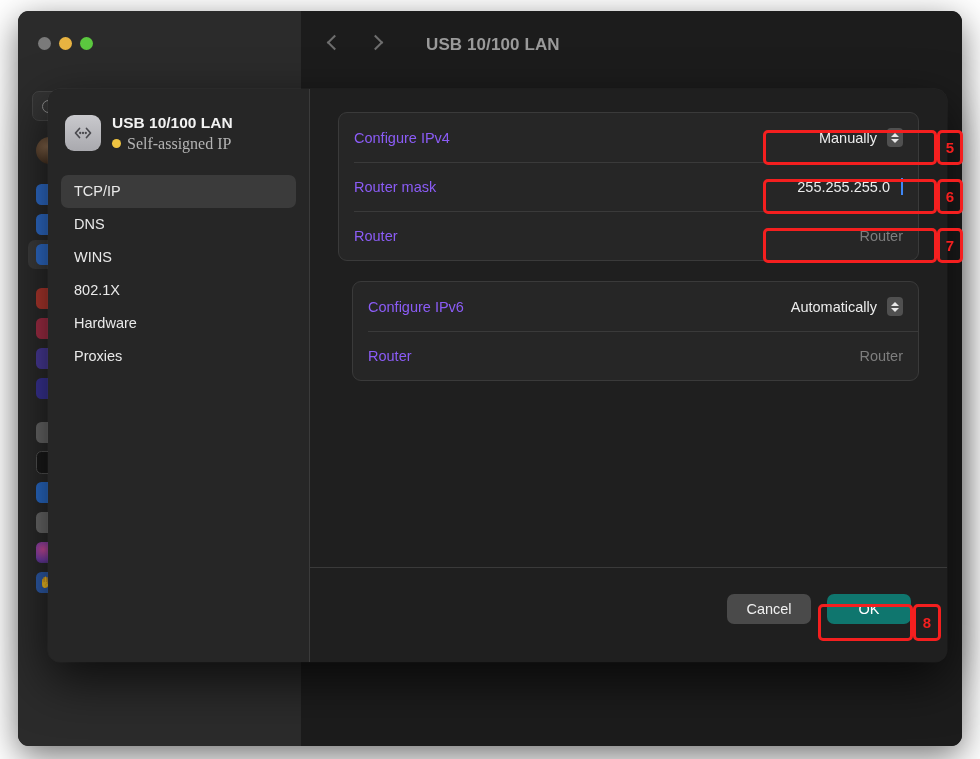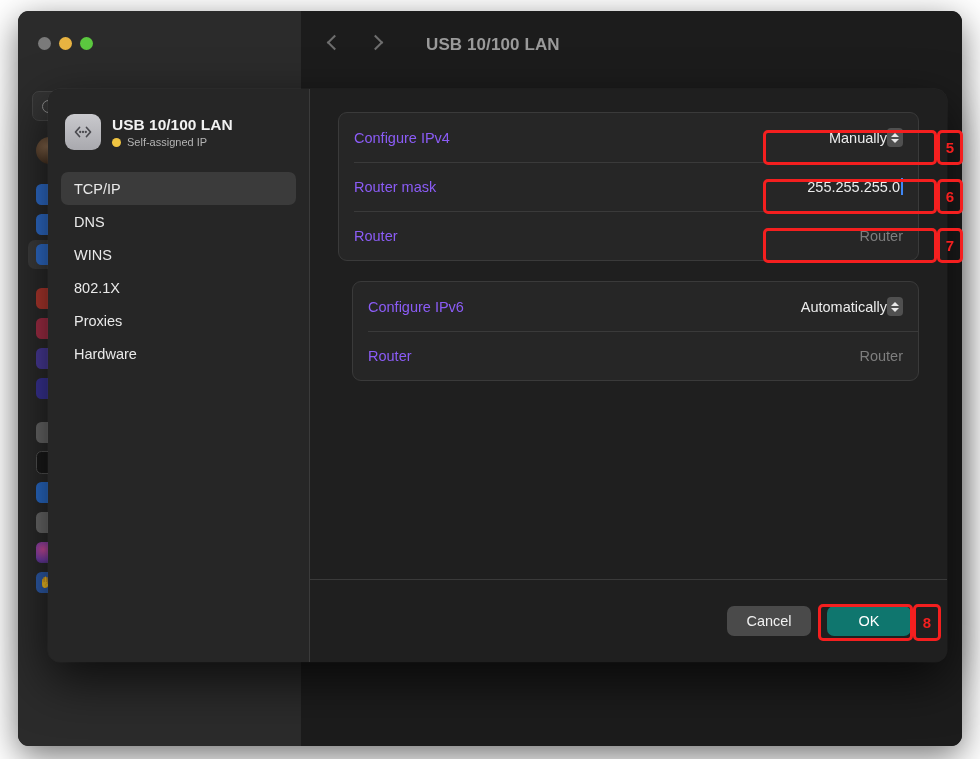--- a/index.html
+++ b/index.html
@@ -234,22 +234,23 @@
     gap: 6px;
     margin-top: 2px;
   }
   .dot-yellow {
     width: 9px; height: 9px;
     border-radius: 50%;
     background: #f0c441;
     flex: none;
   }
   .dev-status-label {
-    font-size: 11px;
+    font-size: 16px;
     color: #b4b4b4;
+    font-family: Liberation Serif, serif;
   }
 
   
   .sheet-nav {
     margin-top: 22px;
     padding: 0 13px;
   }
   .sheet-nav-item {
     height: 33px;
     display: flex;
@@ -290,21 +291,21 @@
   }
   .row-label {
     font-size: 14.5px;
     color: #8b5cf6;
   }
   .row-value {
     font-size: 14.5px;
     color: #ececec;
     display: flex;
     align-items: center;
-    gap: 0;
+    gap: 10px;
   }
   .row-value.placeholder { color: #7e7e7e; }
 
   
   .stepper {
     width: 16px; height: 19px;
     border-radius: 4px;
     background: #505050;
     display: flex;
     flex-direction: column;
@@ -328,21 +329,21 @@
     height: 17px;
     background: #3f86f5;
     margin-left: 1px;
     vertical-align: middle;
   }
 
   
   .sheet-footer {
     position: absolute;
     left: 262px; right: 0;
-    bottom: 0;
+    bottom: 12px;
     height: 83px;
     border-top: 0.5px solid #3a3a3a;
     display: flex;
     align-items: center;
     justify-content: flex-end;
     padding-right: 36px;
     gap: 16px;
     box-sizing: border-box;
   }
   .btn {
@@ -492,22 +493,22 @@
             <span class="dev-status-label">Self-assigned IP</span>
           </div>
         </span>
       </div>
 
       <div class="sheet-nav">
         <div class="sheet-nav-item active">TCP/IP</div>
         <div class="sheet-nav-item">DNS</div>
         <div class="sheet-nav-item">WINS</div>
         <div class="sheet-nav-item">802.1X</div>
+        <div class="sheet-nav-item">Hardware</div>
         <div class="sheet-nav-item">Proxies</div>
-        <div class="sheet-nav-item">Hardware</div>
       </div>
     </div>
 
     <div class="sheet-main">
 
       <div class="group first">
         <div class="row">
           <span class="row-label">Configure IPv4</span>
           <span class="row-value">
             <span>Manually</span>

